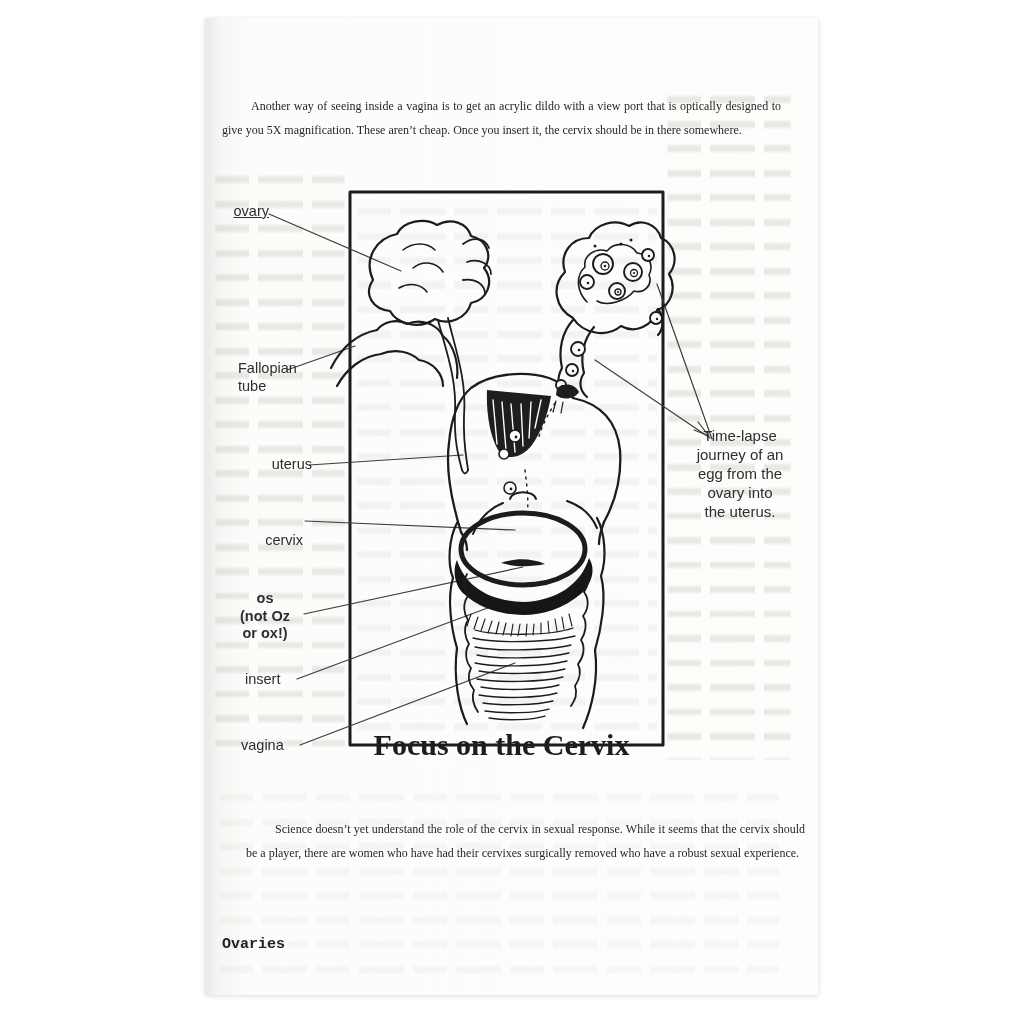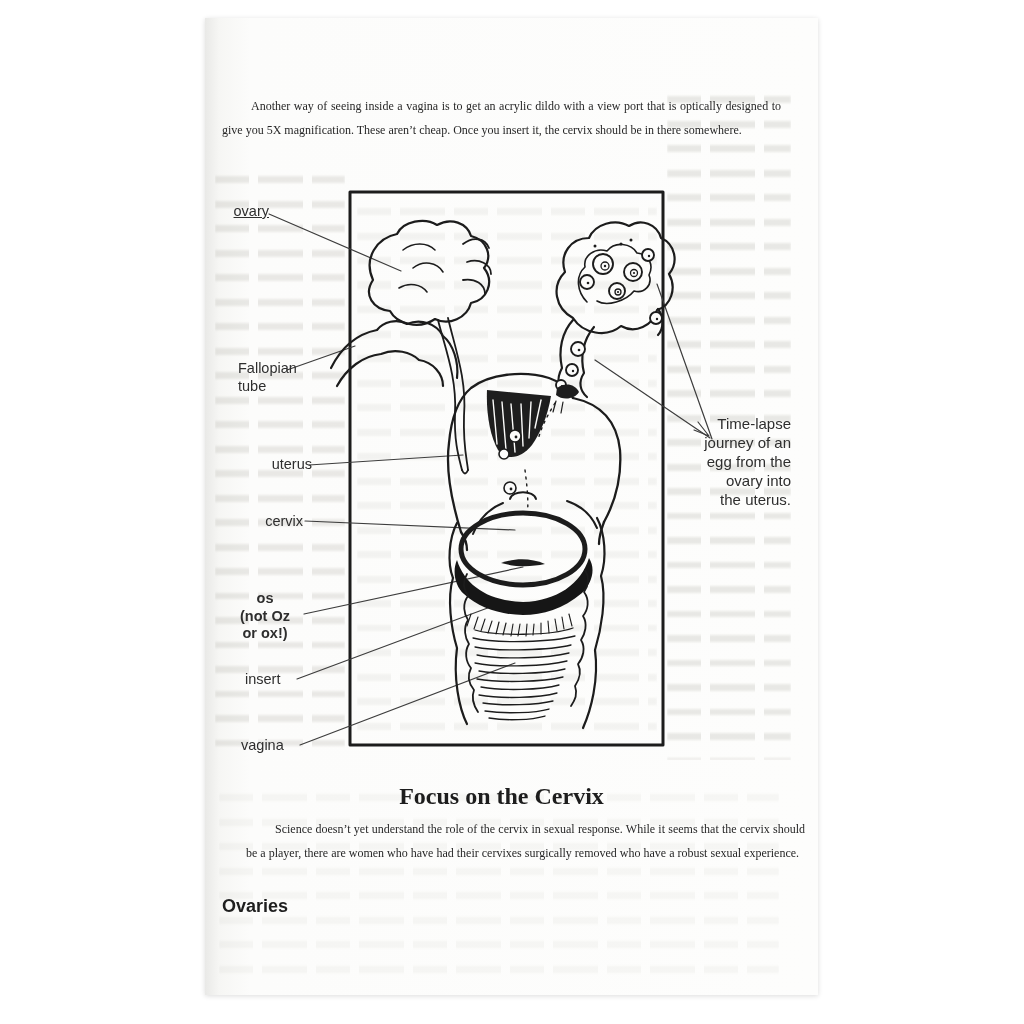--- a/index.html
+++ b/index.html
@@ -23,35 +23,35 @@
   .header .t{font-style:italic;}
   .header .sep{font-style:normal;font-weight:bold;padding:0 3px;}
   .header .num{font-weight:bold;}
 
   .para{position:absolute;left:17px;width:559px;font-size:12px;line-height:24.3px;
         text-align:justify;color:#272727;z-index:5;}
   .indent{text-indent:29px;}
   .p1{top:76px;}
   .p2{top:799px;margin-left:24px;}
   .p3{top:901px;}
-  .heading{position:absolute;left:17px;top:765px;width:559px;text-align:center;
-           font-weight:bold;font-size:24px;color:#1d1d1d;z-index:5;}
-  .subhead{position:absolute;left:17px;top:878px;font-family:Liberation Sans, sans-serif;
-           font-weight:bold;font-size:18px;color:#1f1f1f;z-index:5;}
+  .heading{position:absolute;left:17px;top:710px;width:559px;text-align:center;
+           font-weight:bold;font-size:30px;color:#1d1d1d;z-index:5;}
+  .subhead{position:absolute;left:17px;top:918px;font-family:Liberation Mono, monospace;
+           font-weight:bold;font-size:15px;color:#1f1f1f;z-index:5;}
 
   .fig-label{position:absolute;font-family:"Liberation Sans",sans-serif;font-size:14.5px;
              line-height:1.22;color:#2e2e2e;white-space:pre-line;z-index:6;}
   .l-ovary{left:20px;top:185px;width:44px;text-align:right;text-decoration:underline;}
   .l-fallopian{left:17px;top:342px;width:74px;margin-left:16px;}
   .l-uterus{left:55px;top:438px;width:52px;text-align:right;}
-  .l-cervix{left:44px;top:495px;width:54px;text-align:right;}
+  .l-cervix{left:44px;top:514px;width:54px;text-align:right;}
   .l-os{left:22px;top:572px;width:76px;text-align:center;font-weight:bold;}
   .l-fornix{left:40px;top:653px;width:52px;}
   .l-vagina{left:36px;top:719px;width:54px;}
-  .l-caption{left:484px;top:396px;width:102px;font-size:15px;line-height:1.27;text-align:right;}
+  .l-caption{left:484px;top:408px;width:102px;font-size:15px;line-height:1.27;text-align:center;}
 
   svg.art{position:absolute;left:0;top:0;z-index:4;pointer-events:none;}
 </style>
 </head>
 <body>
 
 <div class="sheet">
 
   <div class="ghost g1"></div>
   <div class="ghost g2"></div>

